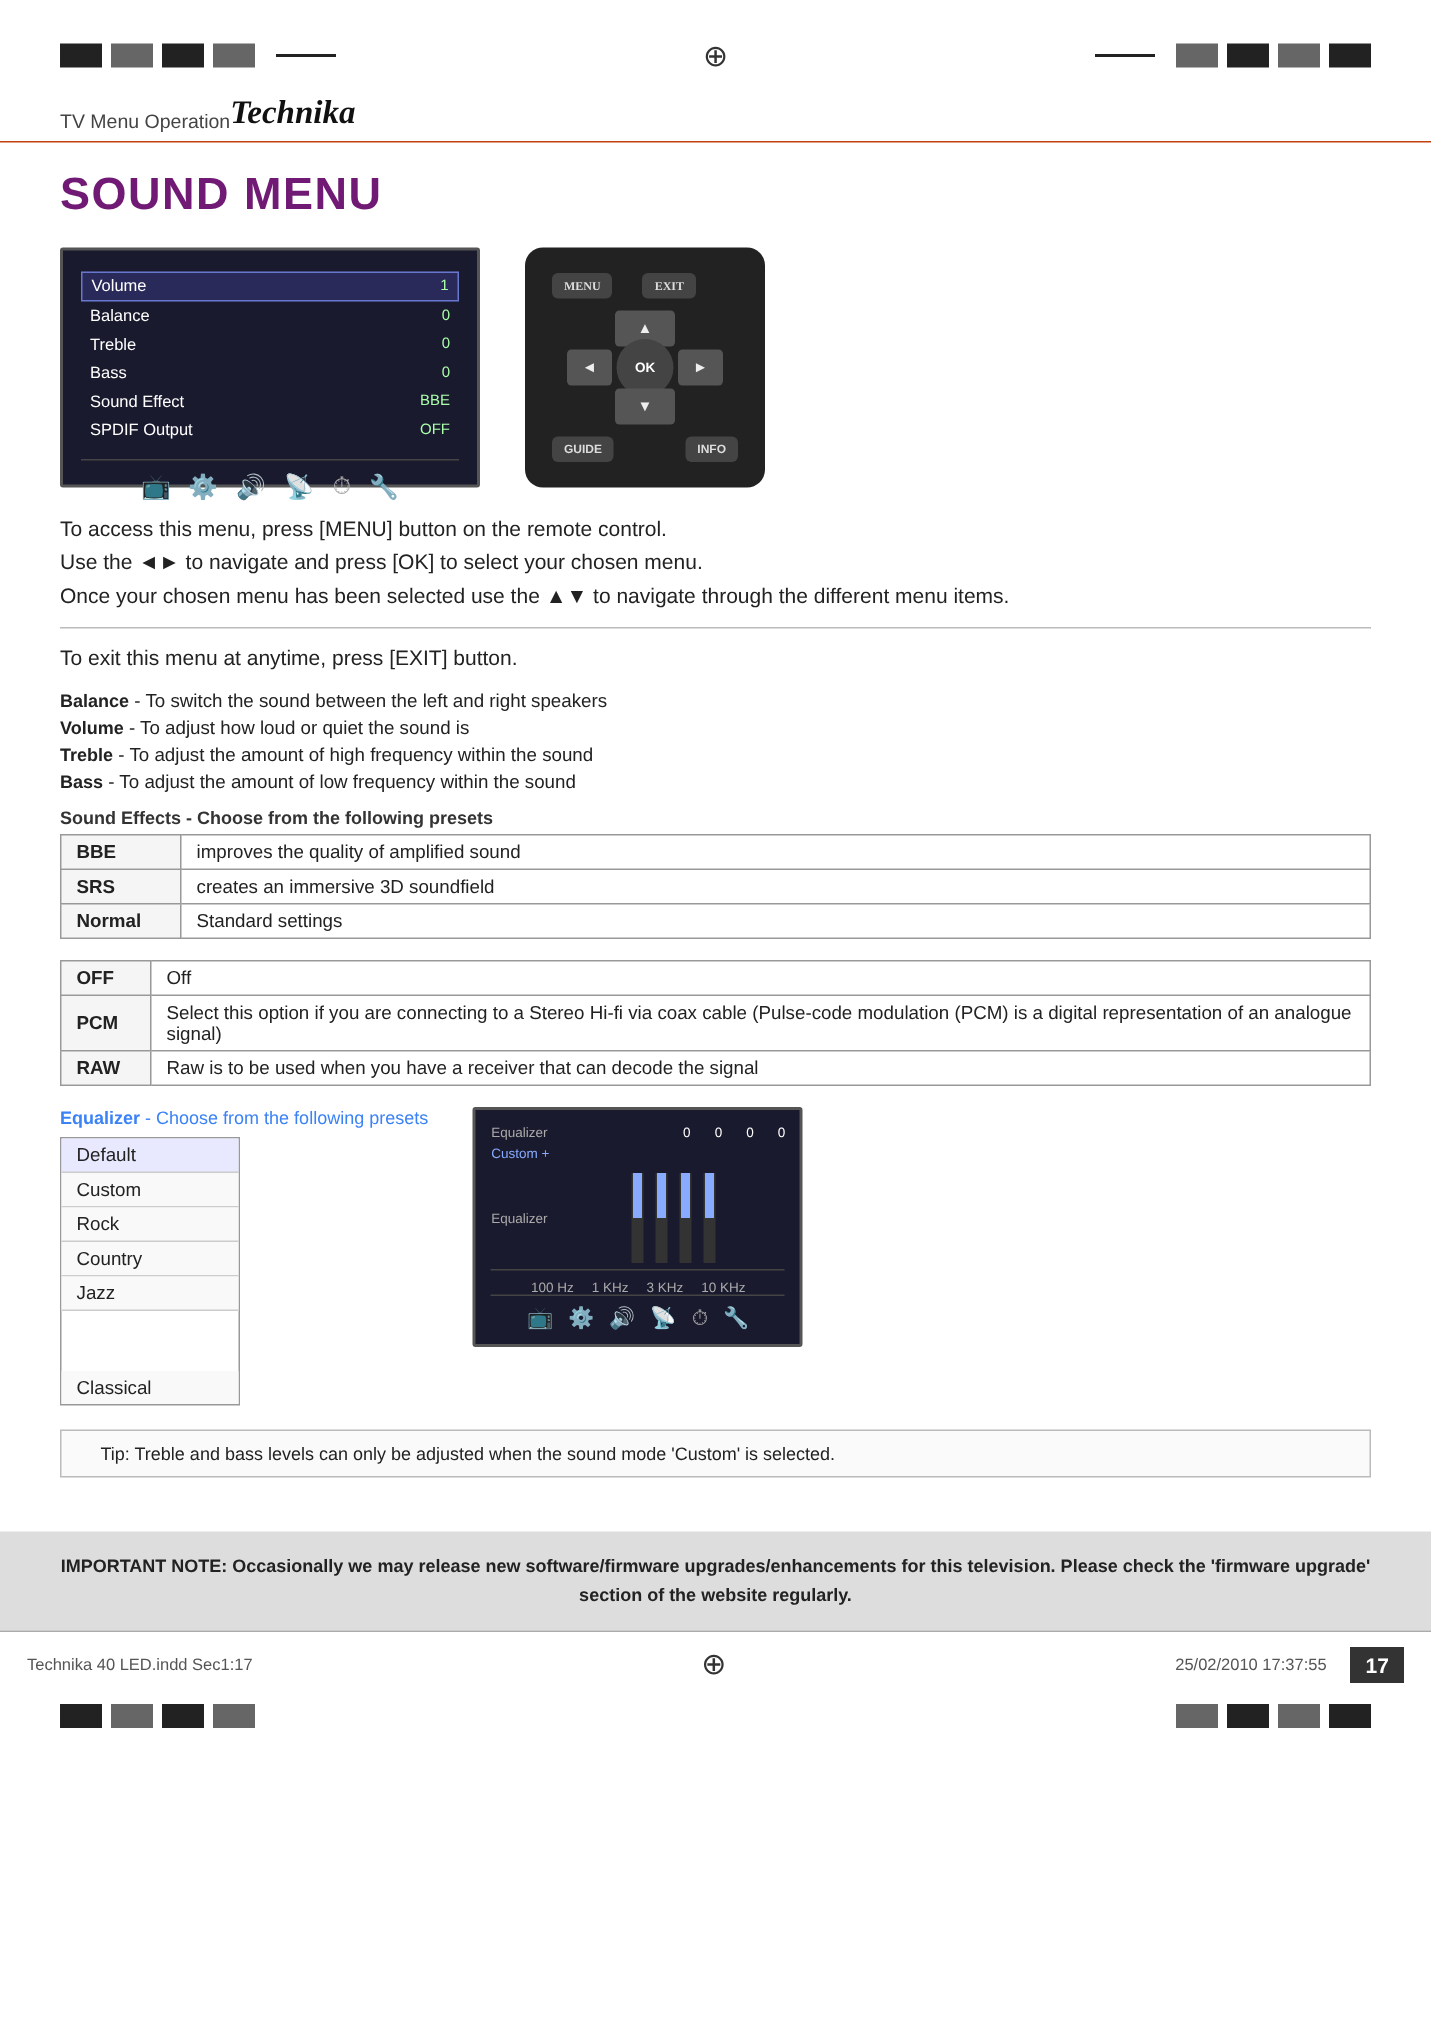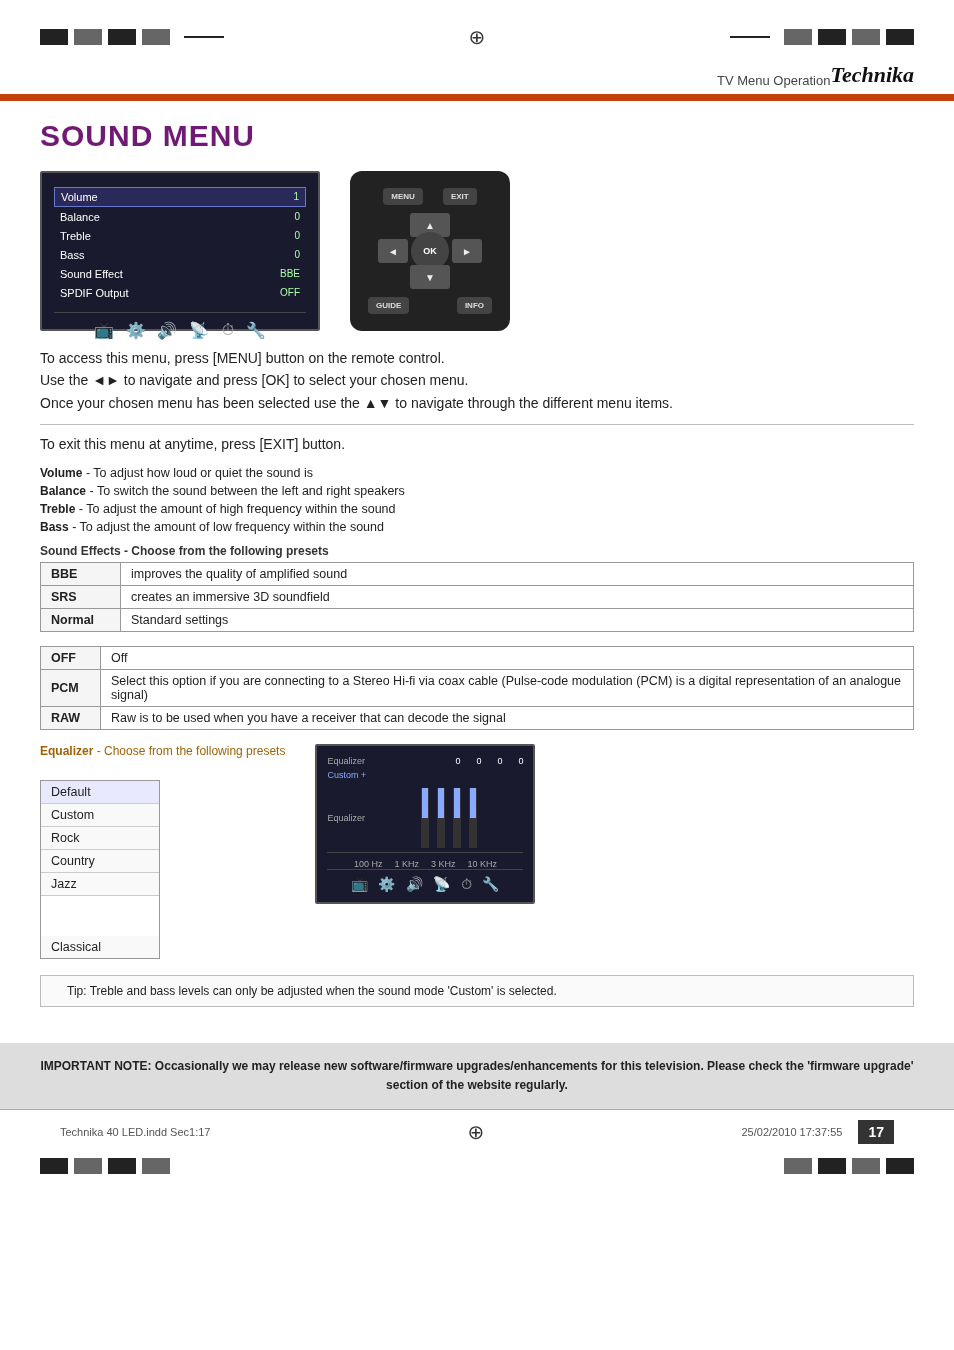--- a/index.html
+++ b/index.html
@@ -38,24 +38,24 @@
     }
     .reg-crosshair::before {
       content: '⊕';
       font-size: 20px;
       color: #333;
     }
 
     
     .subtitle-row {
       display: flex;
-      justify-content: flex-end;
+      justify-content: flex-start;
       align-items: flex-end;
       padding: 2px 40px 6px 40px;
-      border-bottom: 7px solid #c2410c;
+      border-bottom: 1px solid #c2410c;
     }
     .subtitle-left {
       font-size: 13px;
       color: #444;
     }
     .brand-name {
       font-size: 22px;
       font-style: italic;
       font-weight: bold;
       color: #111;
@@ -129,22 +129,23 @@
       flex-direction: column;
       align-items: center;
       justify-content: center;
       gap: 8px;
       padding: 10px;
     }
     .remote-top-row {
       display: flex;
       gap: 20px;
       width: 100%;
-      justify-content: center;
+      justify-content: flex-start;
       padding: 0 8px;
+      font-family: Liberation Serif, serif;
     }
     .remote-btn-small {
       background: #444;
       color: #ddd;
       font-size: 8px;
       padding: 4px 8px;
       border-radius: 4px;
       text-align: center;
       font-weight: bold;
     }
@@ -253,22 +254,22 @@
       display: flex;
       gap: 30px;
       margin-top: 12px;
       align-items: flex-start;
     }
     .eq-left {
       flex: 0 0 auto;
     }
     .eq-header {
       font-size: 12px;
-      margin-bottom: 22px;
-      color: #a16207;
+      margin-bottom: 6px;
+      color: #3b82f6;
       text-align: center;
     }
     .eq-label {
       font-weight: bold;
     }
     .eq-list {
       border: 1px solid #999;
       width: 120px;
     }
     .eq-list-item {
@@ -360,21 +361,21 @@
       font-size: 12px;
       text-align: center;
       line-height: 1.6;
     }
 
     
     .footer {
       display: flex;
       justify-content: space-between;
       align-items: center;
-      padding: 10px 60px;
+      padding: 10px 18px;
       border-top: 1px solid #aaa;
       font-size: 11px;
       color: #555;
     }
     .page-number-box {
       background: #333;
       color: #fff;
       padding: 4px 10px;
       font-size: 14px;
       font-weight: bold;
@@ -483,26 +484,26 @@
     <p>Use the ◄► to navigate and press [OK] to select your chosen menu.</p>
     <p>Once your chosen menu has been selected use the ▲▼ to navigate through the different menu items.</p>
   </div>
 
   <hr class="divider">
 
   <p class="instructions">To exit this menu at anytime, press [EXIT] button.</p>
 
   <div>
     <p class="feature-item">
+      <span class="feature-label">Balance</span>
+      <span> - To switch the sound between the left and right speakers</span>
+    </p>
+    <p class="feature-item">
       <span class="feature-label">Volume</span>
       <span> - To adjust how loud or quiet the sound is</span>
-    </p>
-    <p class="feature-item">
-      <span class="feature-label">Balance</span>
-      <span> - To switch the sound between the left and right speakers</span>
     </p>
     <p class="feature-item">
       <span class="feature-label">Treble</span>
       <span> - To adjust the amount of high frequency within the sound</span>
     </p>
     <p class="feature-item">
       <span class="feature-label">Bass</span>
       <span> - To adjust the amount of low frequency within the sound</span>
     </p>
   </div>

